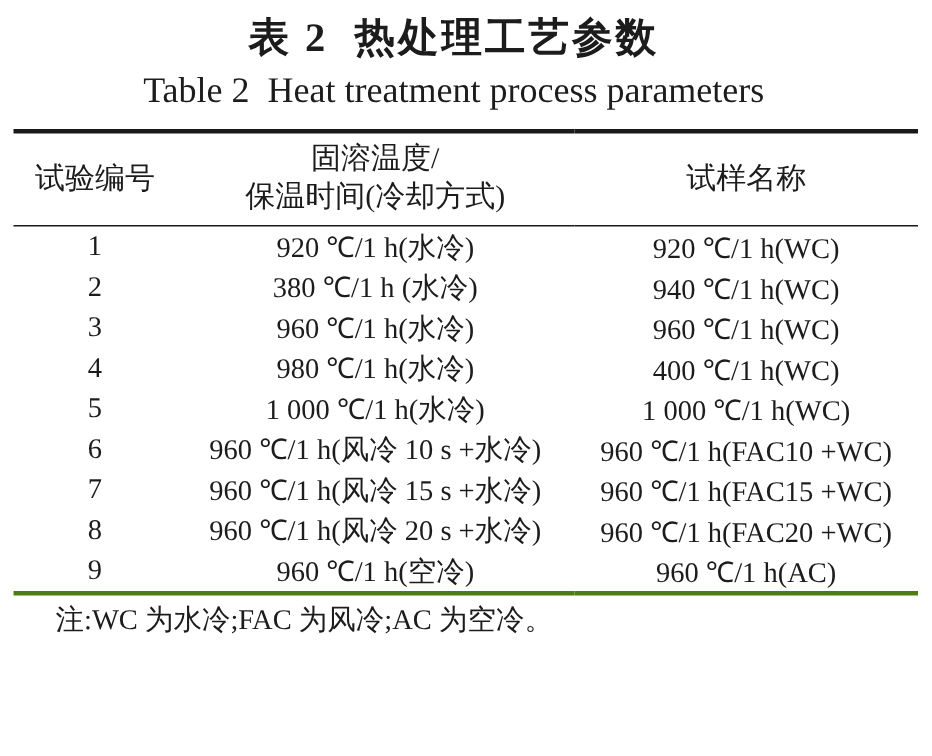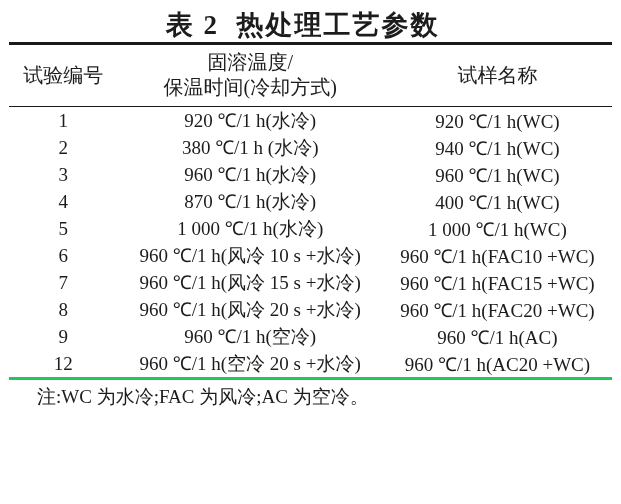--- a/index.html
+++ b/index.html
@@ -35,21 +35,21 @@
     line-height: 30px;
     white-space: pre;
     margin-top: 4px;
     margin-bottom: 10px;
   }
   table.tbl {
     width: 603px;
     border-collapse: collapse;
     table-layout: fixed;
     border-top: 3px solid #1a1a1a;
-    border-bottom: 3px solid #22c55e;
+    border-bottom: 3px solid #4d7c0f;
   }
   table.tbl col.c1 { width: 18%; }
   table.tbl col.c2 { width: 44%; }
   table.tbl col.c3 { width: 38%; }
   table.tbl th {
     font-weight: normal;
     font-size: 20px;
     text-align: center;
     vertical-align: middle;
     padding: 5px 0 6px 0;
@@ -75,20 +75,21 @@
     padding-left: 28px;
     white-space: pre;
   }
 </style>
 </head>
 <body>
 
 <div class="page">
 
   <div class="title-cn">表 2  热处理工艺参数</div>
+  <div class="title-en">Table 2  Heat treatment process parameters</div>
 
   <table class="tbl">
     <colgroup>
       <col class="c1">
         <col class="c2">
         <col class="c3">
     </colgroup>
     <thead>
       <tr>
         <th>
@@ -114,21 +115,21 @@
         <td>380 ℃/1 h (水冷)</td>
         <td>940 ℃/1 h(WC)</td>
       </tr>
       <tr>
         <td>3</td>
         <td>960 ℃/1 h(水冷)</td>
         <td>960 ℃/1 h(WC)</td>
       </tr>
       <tr>
         <td>4</td>
-        <td>870 ℃/1 h(水冷)</td>
+        <td>980 ℃/1 h(水冷)</td>
         <td>400 ℃/1 h(WC)</td>
       </tr>
       <tr>
         <td>5</td>
         <td>1 000 ℃/1 h(水冷)</td>
         <td>1 000 ℃/1 h(WC)</td>
       </tr>
       <tr>
         <td>6</td>
         <td>960 ℃/1 h(风冷 10 s +水冷)</td>
@@ -142,23 +143,18 @@
       <tr>
         <td>8</td>
         <td>960 ℃/1 h(风冷 20 s +水冷)</td>
         <td>960 ℃/1 h(FAC20 +WC)</td>
       </tr>
       <tr>
         <td>9</td>
         <td>960 ℃/1 h(空冷)</td>
         <td>960 ℃/1 h(AC)</td>
       </tr>
-      <tr>
-        <td>12</td>
-        <td>960 ℃/1 h(空冷 20 s +水冷)</td>
-        <td>960 ℃/1 h(AC20 +WC)</td>
-      </tr>
     </tbody>
   </table>
 
   <div class="note">注:WC 为水冷;FAC 为风冷;AC 为空冷。</div>
 
 </div>
 
 </body></html>

